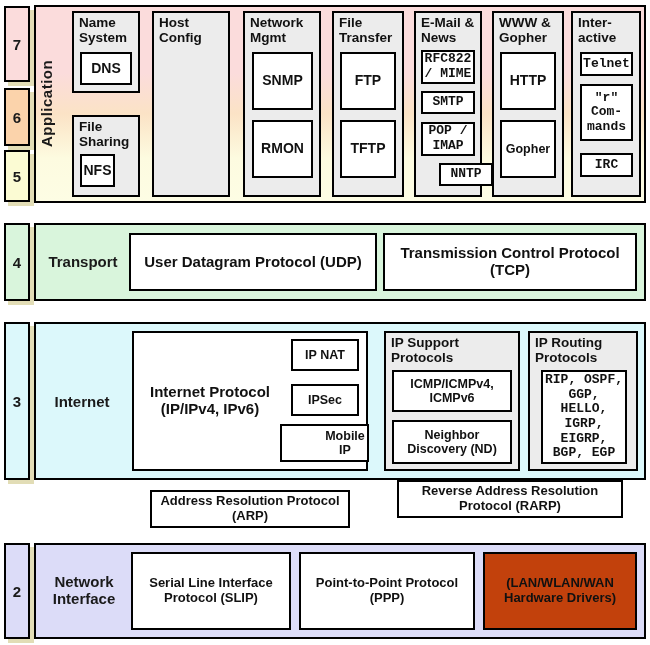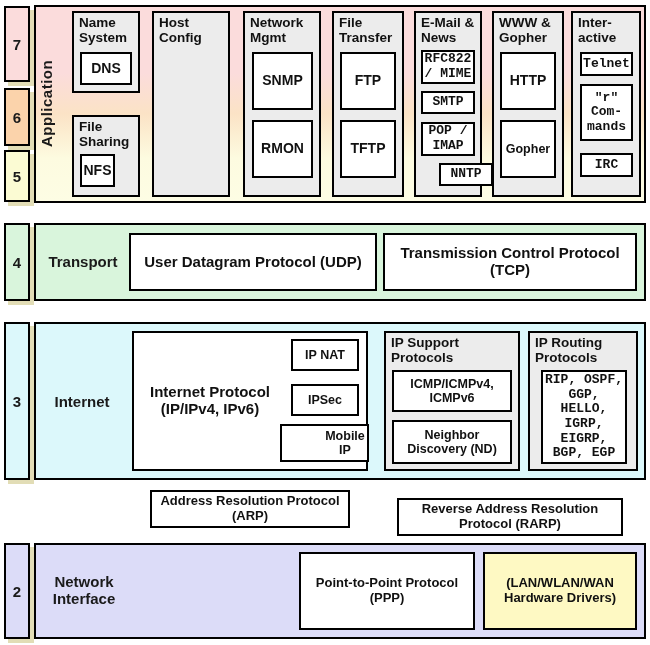--- a/index.html
+++ b/index.html
@@ -93,21 +93,21 @@
     box-sizing:border-box;
     display:flex;
     align-items:center;
     justify-content:center;
     text-align:center;
     font-weight:bold;
     color:#111;
     line-height:1.12;
     z-index:4;
   }
-  .proto.gray{background:#fef9c3;}
+  .proto.gray{background:#c2410c;}
   .t11{font-size:13px;font-family:Liberation Mono, monospace;}
   .t12{font-size:12.5px;}
   .t13{font-size:13px;}
   .t14{font-size:14px;}
   .t15{font-size:15px;}
 </style>
 </head>
 <body>
 
 <div id="page">
@@ -205,21 +205,22 @@
   </div>
   <div class="proto t12" style="left:392px;top:370px;width:120px;height:42px;">ICMP/ICMPv4, ICMPv6</div>
   <div class="proto t12" style="left:392px;top:420px;width:120px;height:44px;">Neighbor Discovery (ND)</div>
 
   <div class="group" style="left:528px;top:331px;width:110px;height:140px;">
     <div class="group-title">IP Routing Protocols</div>
   </div>
   <div class="proto t11" style="left:541px;top:370px;width:86px;height:94px;">RIP, OSPF, GGP, HELLO, IGRP, EIGRP, BGP, EGP</div>
 
   <div class="proto t13" style="left:150px;top:490px;width:200px;height:38px;">Address Resolution Protocol (ARP)</div>
-  <div class="proto t13" style="left:397px;top:498px;width:226px;height:38px;">Reverse Address Resolution Protocol (RARP)</div>
+  <div class="proto t13" style="left:397px;top:480px;width:226px;height:38px;">Reverse Address Resolution Protocol (RARP)</div>
 
   <div class="layer" style="left:34px;top:543px;width:612px;height:96px;background:#dcdcf8;">
   </div>
   <div class="layer-name" style="left:38px;top:573px;width:92px;">Network Interface</div>
+  <div class="proto t13" style="left:131px;top:552px;width:160px;height:78px;">Serial Line Interface Protocol (SLIP)</div>
   <div class="proto t13" style="left:299px;top:552px;width:176px;height:78px;">Point-to-Point Protocol (PPP)</div>
   <div class="proto t13 gray" style="left:483px;top:552px;width:154px;height:78px;">(LAN/WLAN/WAN Hardware Drivers)</div>
 
 </div>
 
 </body></html>

